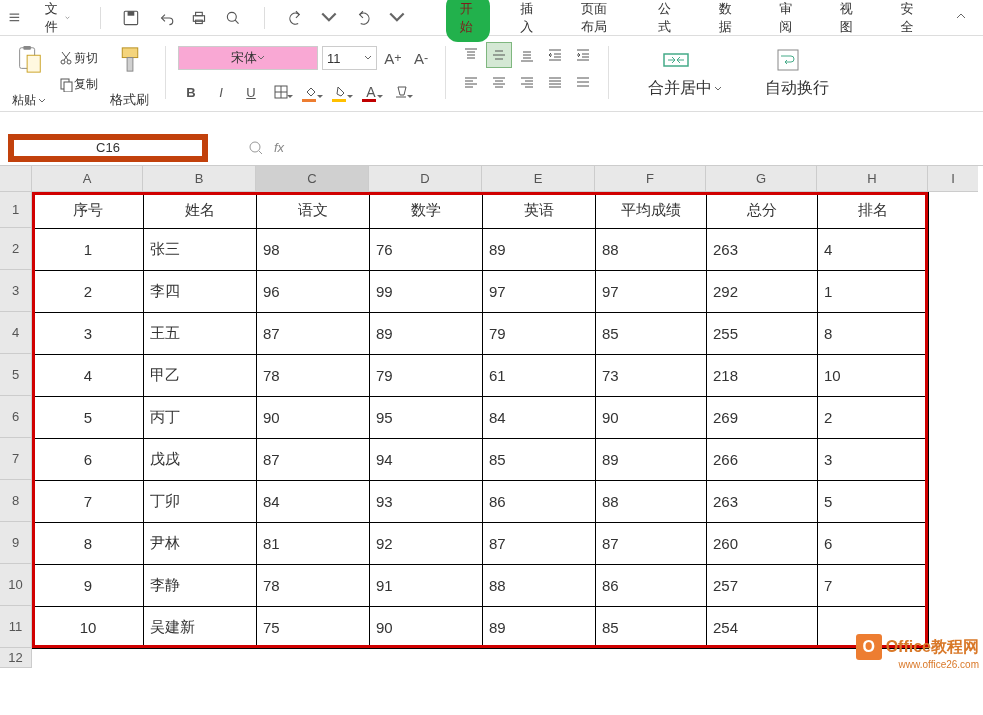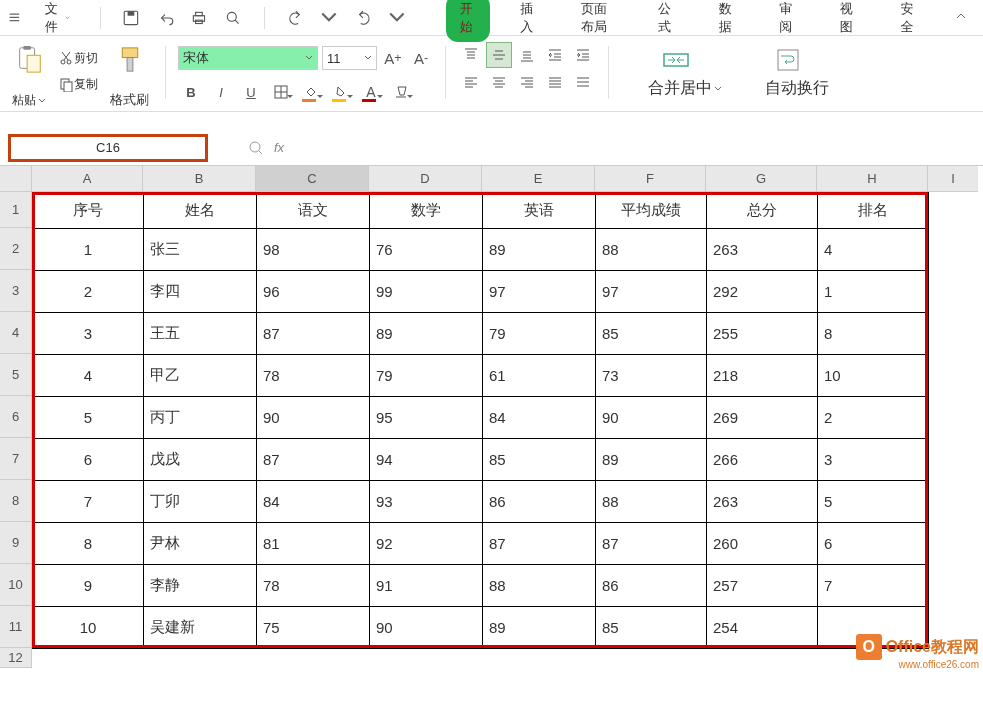--- a/index.html
+++ b/index.html
@@ -21,41 +21,41 @@
     .ribbon-divider { width: 1px; background: #e0e0e0; margin: 4px 4px 12px; }
     .paste-big { display: flex; flex-direction: column; align-items: center; gap: 18px; cursor: pointer; padding: 2px 4px; }
     .paste-big .icon { width: 28px; height: 32px; }
     .paste-big .lbl { font-size: 12px; display: flex; align-items: center; gap: 2px; }
     .mini-btn { display: flex; align-items: center; font-size: 12px; padding: 2px 4px; cursor: pointer; height: 24px; }
     .mini-btn svg { width: 16px; height: 16px; }
     .format-painter { display: flex; flex-direction: column; align-items: center; gap: 16px; cursor: pointer; padding: 2px 4px; }
     .format-painter .icon { width: 24px; height: 32px; }
     
     .font-row { display: flex; align-items: center; gap: 4px; height: 28px; }
-    .font-select { width: 140px; height: 24px; border: 1px solid #ccc; padding: 0 4px; display: flex; align-items: center; justify-content: space-between; background: #86efac; }
+    .font-select { width: 140px; height: 24px; border: 1px solid #ccc; padding: 0 4px; display: flex; align-items: center; justify-content: center; background: #f9a8d4; }
     .size-select { width: 55px; height: 24px; border: 1px solid #ccc; padding: 0 4px; display: flex; align-items: center; justify-content: space-between; background: #fff; }
     .font-select svg, .size-select svg { width: 8px; height: 8px; }
     .font-inc, .font-dec { width: 24px; height: 24px; display: flex; align-items: center; justify-content: center; cursor: pointer; font-size: 15px; color: #555; }
     .fmt-btn { width: 26px; height: 26px; display: flex; align-items: center; justify-content: center; cursor: pointer; color: #555; position: relative; }
     .fmt-btn.dd::after { content: ''; position: absolute; right: 1px; bottom: 4px; border: 3px solid transparent; border-top-color: #666; }
     .color-bar-orange { position: absolute; bottom: 3px; left: 4px; width: 14px; height: 3px; background: #ed7d31; }
     .color-bar-yellow { position: absolute; bottom: 3px; left: 4px; width: 14px; height: 3px; background: #ffc000; }
     .color-bar-red { position: absolute; bottom: 3px; left: 4px; width: 14px; height: 3px; background: #c00000; }
     
     .align-grid { display: grid; grid-template-columns: repeat(5, 26px); grid-template-rows: 26px 26px; gap: 2px; }
     .align-btn { display: flex; align-items: center; justify-content: center; cursor: pointer; color: #555; }
     .align-btn.active { background: #d4e8d4; border: 1px solid #7fb77f; }
     
     .big-btn { display: flex; flex-direction: column; align-items: center; gap: 2px; cursor: pointer; padding: 2px 8px; }
     .big-btn .icon { width: 28px; height: 32px; display: flex; align-items: center; justify-content: center; }
     .big-btn .lbl { font-size: 16px; display: flex; align-items: center; gap: 2px; margin-left: 19px; }
     
     
     .formula-bar { display: flex; align-items: center; height: 36px; border-bottom: 1px solid #ccc; margin-top: 18px; }
-    .name-box { width: 200px; height: 28px; border: 3px solid #c2410c; margin-left: 8px; display: flex; align-items: center; justify-content: center; background: #fff; }
+    .name-box { width: 200px; height: 28px; border: 6px solid #c2410c; margin-left: 8px; display: flex; align-items: center; justify-content: center; background: #fff; }
     .fx-area { display: flex; align-items: center; gap: 10px; margin-left: 40px; color: #888; }
     .fx-area svg { width: 16px; height: 16px; }
     .corner { width: 32px; height: 26px; background: #e8e8e8; border-right: 1px solid #ccc; border-bottom: 1px solid #ccc; }
     .col-headers { display: flex; }
     .col-h { height: 26px; background: #e8e8e8; border-right: 1px solid #ccc; border-bottom: 1px solid #ccc; display: flex; align-items: center; justify-content: center; color: #555; }
     .col-h.active { background: #d0d0d0; }
     .row-headers { display: flex; flex-direction: column; }
     .row-h { width: 32px; height: 42px; background: #e8e8e8; border-right: 1px solid #ccc; border-bottom: 1px solid #ccc; display: flex; align-items: center; justify-content: center; color: #555; }
     .row-h.hdr { height: 36px; }
     .row-h.last { height: 20px; }

